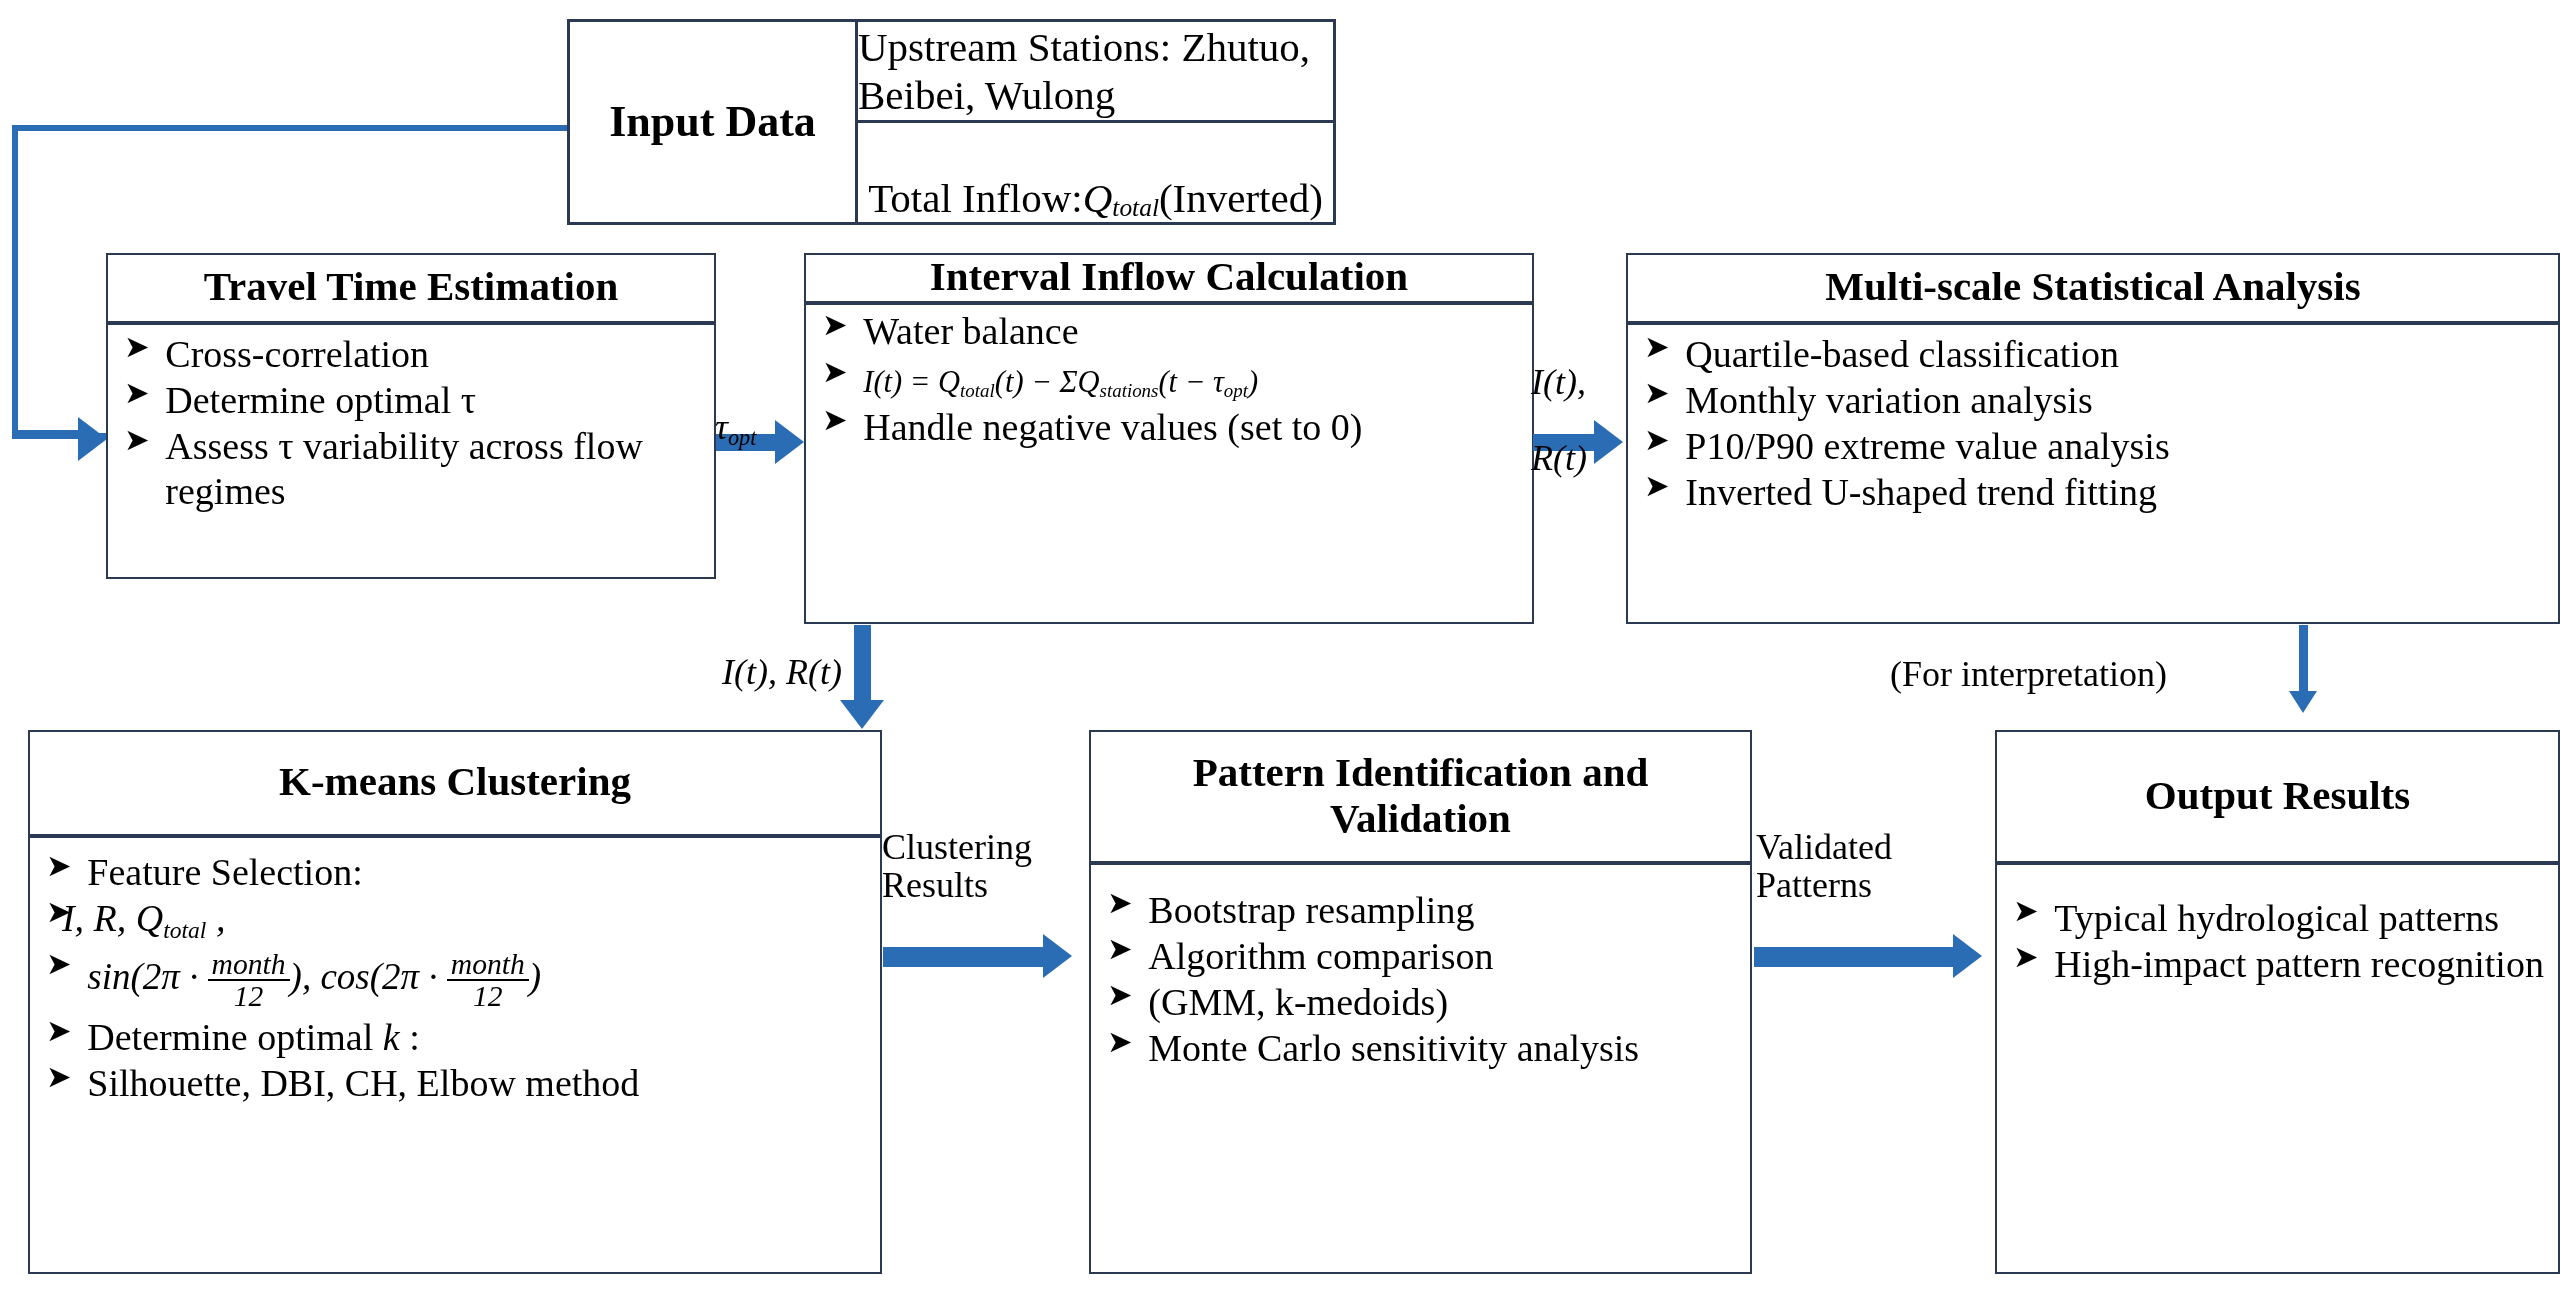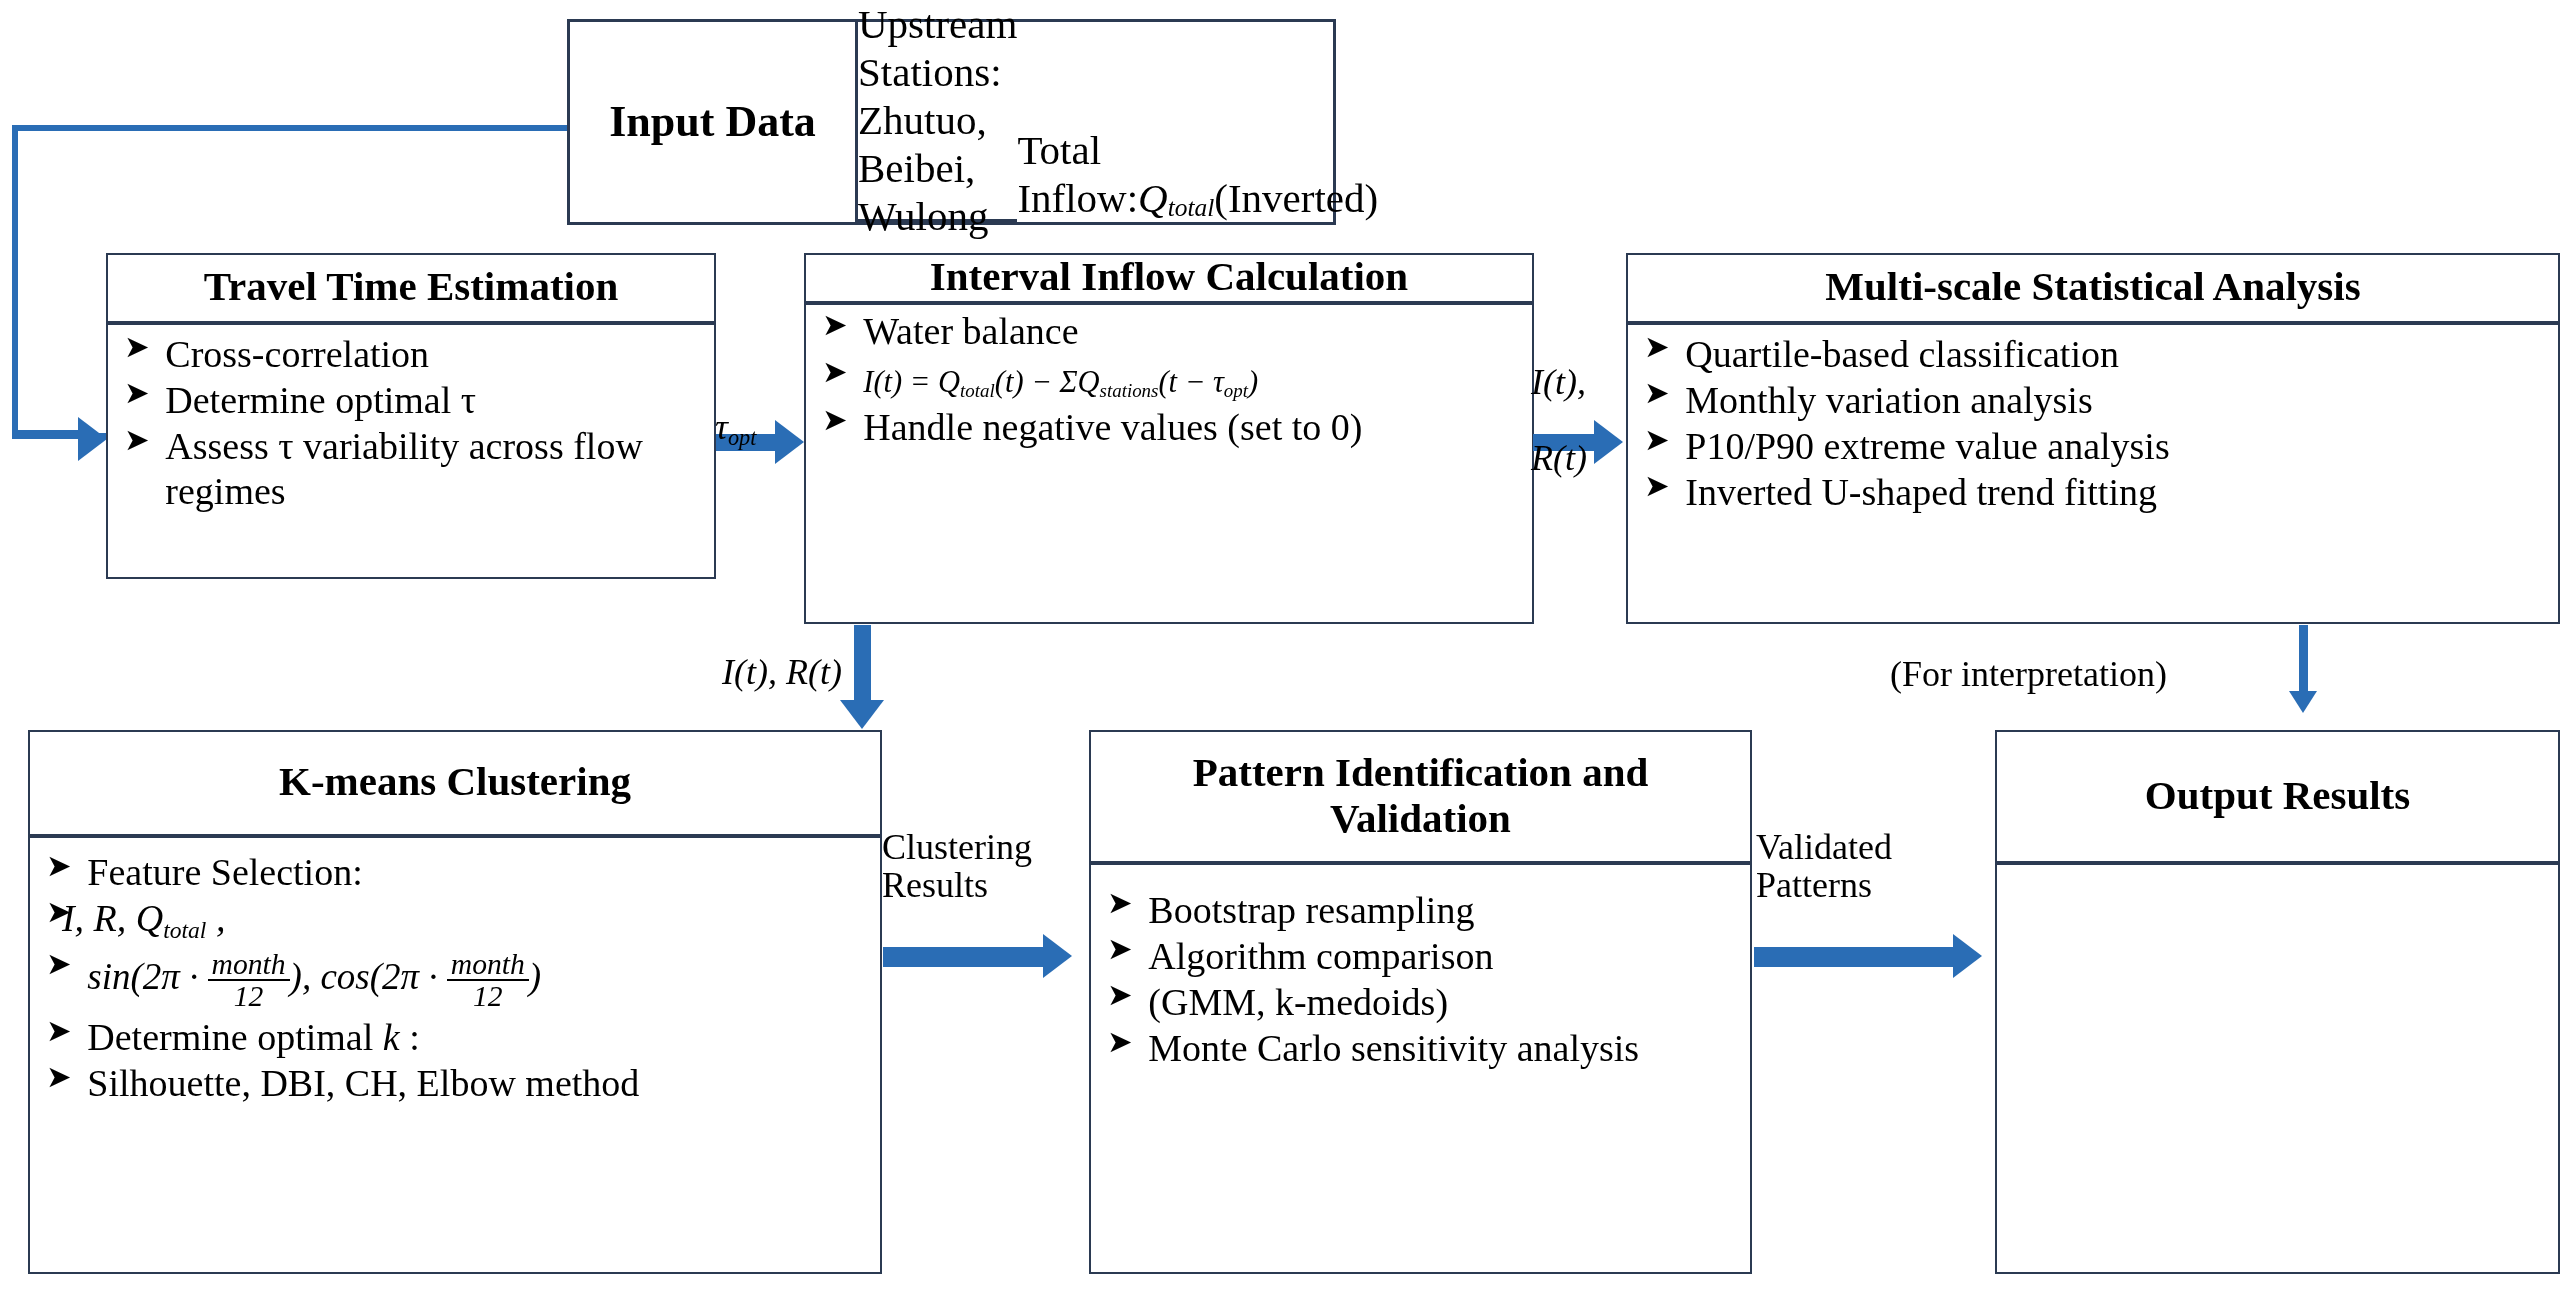--- a/index.html
+++ b/index.html
@@ -113,21 +113,21 @@
 <body>
 
 <div id="canvas">
 
   <div class="loop" style="left:12px;top:125px;width:561px;height:314px;border-top-width:6.6px;border-left-width:6.6px;border-bottom-width:6.6px;border-right:none;"></div>
   <div class="head-r" style="left:78px;top:417px;"></div>
   <div class="h-shaft" style="left:16px;top:430px;width:66px;height:8px;"></div>
 
   <div class="box" style="left:567px;top:18.6px;width:769px;height:206px;border-width:3.3px;flex-direction:row;">
     <div style="flex:0 0 285px;display:flex;align-items:center;justify-content:center;border-right:3.3px solid #2b3a52;font-weight:bold;font-size:44px;">Input Data</div>
-    <div style="flex:1 1 auto;display:flex;flex-direction:row;">
+    <div style="flex:1 1 auto;display:flex;flex-direction:column;">
       <div style="flex:1;display:flex;align-items:center;justify-content:center;border-bottom:3.3px solid #2b3a52;font-size:41px;">Upstream Stations: Zhutuo,  Beibei, Wulong</div>
       <div style="flex:1;display:flex;align-items:flex-end;justify-content:center;font-size:41px;">
         <span>Total Inflow:  </span>
           <span class="eq">Q</span>
           <sub class="s">total</sub>
           <span> (Inverted)</span>
       </div>
     </div>
   </div>
 
@@ -197,20 +197,26 @@
         <li>Bootstrap resampling</li>
         <li>Algorithm comparison</li>
         <li class="nobul">(GMM, k-medoids)</li>
         <li>Monte Carlo sensitivity analysis</li>
       </ul>
     </div>
   </div>
 
   <div class="box" style="left:1995px;top:730px;width:565px;height:544px;">
     <div class="box-title" style="height:133px;">Output Results</div>
+    <div class="box-body" style="padding-top:30.5px;">
+      <ul class="bul">
+        <li>Typical hydrological patterns</li>
+        <li>High-impact pattern recognition</li>
+      </ul>
+    </div>
   </div>
 
   <div class="h-shaft" style="left:716px;top:434px;width:66px;height:17px;"></div>
   <div class="head-r" style="left:775px;top:420px;"></div>
   <div class="edge-label italic" style="left:715px;top:370px;width:119px;">
     <span>τ</span><sub class="s">opt</sub>
   </div>
 
   <div class="h-shaft" style="left:1533px;top:434px;width:66px;height:17px;"></div>
   <div class="head-r" style="left:1594px;top:420px;"></div>

